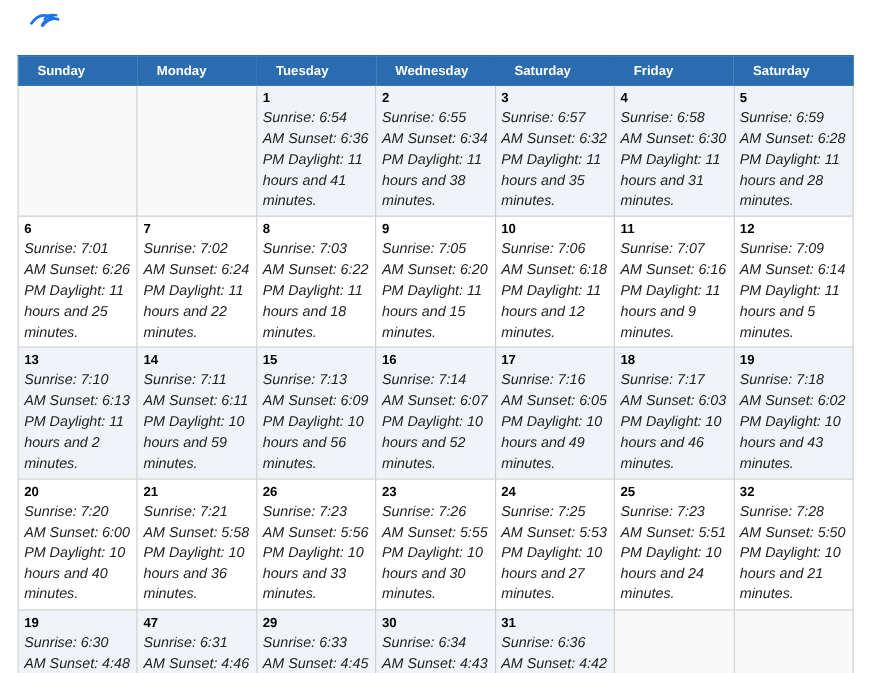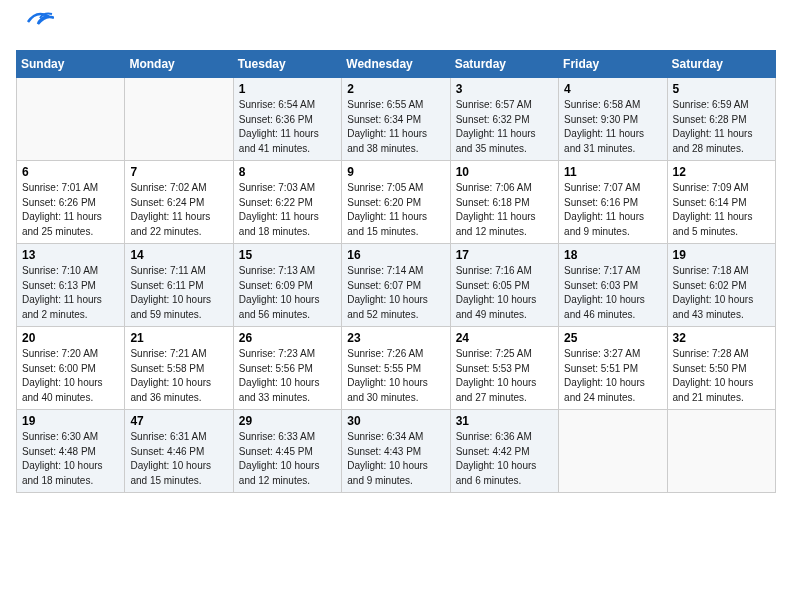--- a/index.html
+++ b/index.html
@@ -44,21 +44,21 @@
       color: #333;
     }
     .calendar {
       width: 100%;
       border-collapse: collapse;
       font-size: 11px;
     }
     .calendar thead th {
       background-color: #2b6cb0;
       color: #fff;
-      padding: 6px 4px;
+      padding: 6px 17px;
       text-align: left;
       font-size: 12px;
       font-weight: bold;
       border: 1px solid #2b6cb0;
     }
     .calendar tbody td {
       border: 1px solid #ccc;
       vertical-align: top;
       padding: 4px 5px;
       width: 108px;
@@ -71,23 +71,24 @@
     .calendar tbody tr:nth-child(even) td {
       background-color: #fff;
     }
     .day-num {
       font-weight: bold;
       font-size: 12px;
       display: block;
       margin-bottom: 2px;
     }
     .day-info {
-      font-size: 10px;
+      font-size: 13px;
       color: #222;
       line-height: 1.45;
+      font-style: italic;
     }
     .empty-cell {
       background-color: #f9f9f9 !important;
     }
   </style>
 </head>
 <body>
 
 <div class="header">
   <div class="logo">
@@ -137,21 +138,21 @@
         </td>
         <td>
           <span class="day-num">3</span>
           <div class="day-info">Sunrise: 6:57 AM
 Sunset: 6:32 PM
 Daylight: 11 hours and 35 minutes.</div>
         </td>
         <td>
           <span class="day-num">4</span>
           <div class="day-info">Sunrise: 6:58 AM
-Sunset: 9:30 PM
+Sunset: 6:30 PM
 Daylight: 11 hours and 31 minutes.</div>
         </td>
         <td>
           <span class="day-num">5</span>
           <div class="day-info">Sunrise: 6:59 AM
 Sunset: 6:28 PM
 Daylight: 11 hours and 28 minutes.</div>
         </td>
       </tr>
       <tr>
@@ -268,21 +269,21 @@
 Daylight: 10 hours and 30 minutes.</div>
         </td>
         <td>
           <span class="day-num">24</span>
           <div class="day-info">Sunrise: 7:25 AM
 Sunset: 5:53 PM
 Daylight: 10 hours and 27 minutes.</div>
         </td>
         <td>
           <span class="day-num">25</span>
-          <div class="day-info">Sunrise: 3:27 AM
+          <div class="day-info">Sunrise: 7:23 AM
 Sunset: 5:51 PM
 Daylight: 10 hours and 24 minutes.</div>
         </td>
         <td>
           <span class="day-num">32</span>
           <div class="day-info">Sunrise: 7:28 AM
 Sunset: 5:50 PM
 Daylight: 10 hours and 21 minutes.</div>
         </td>
       </tr>

